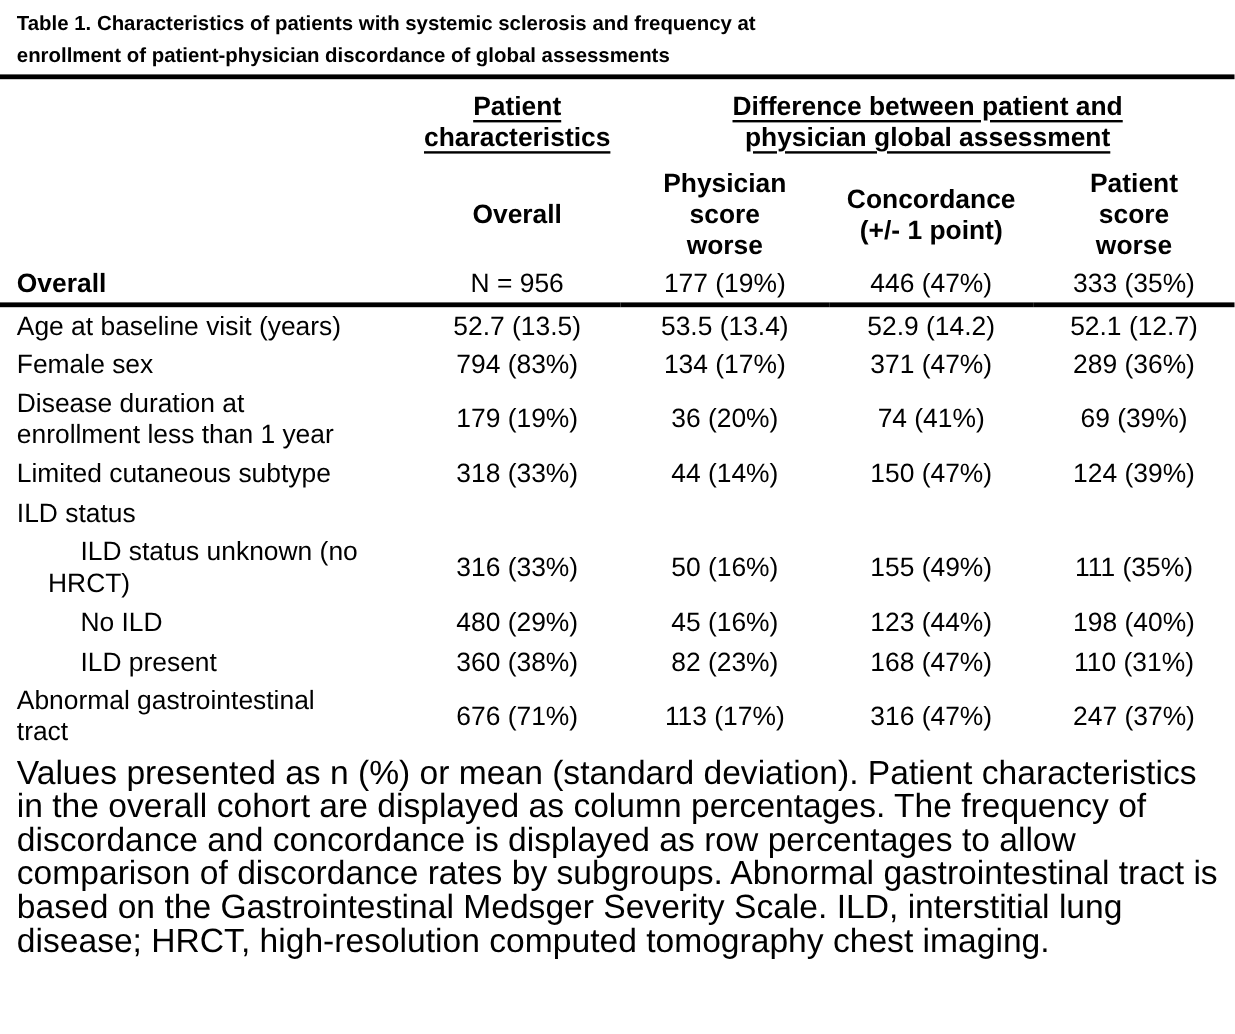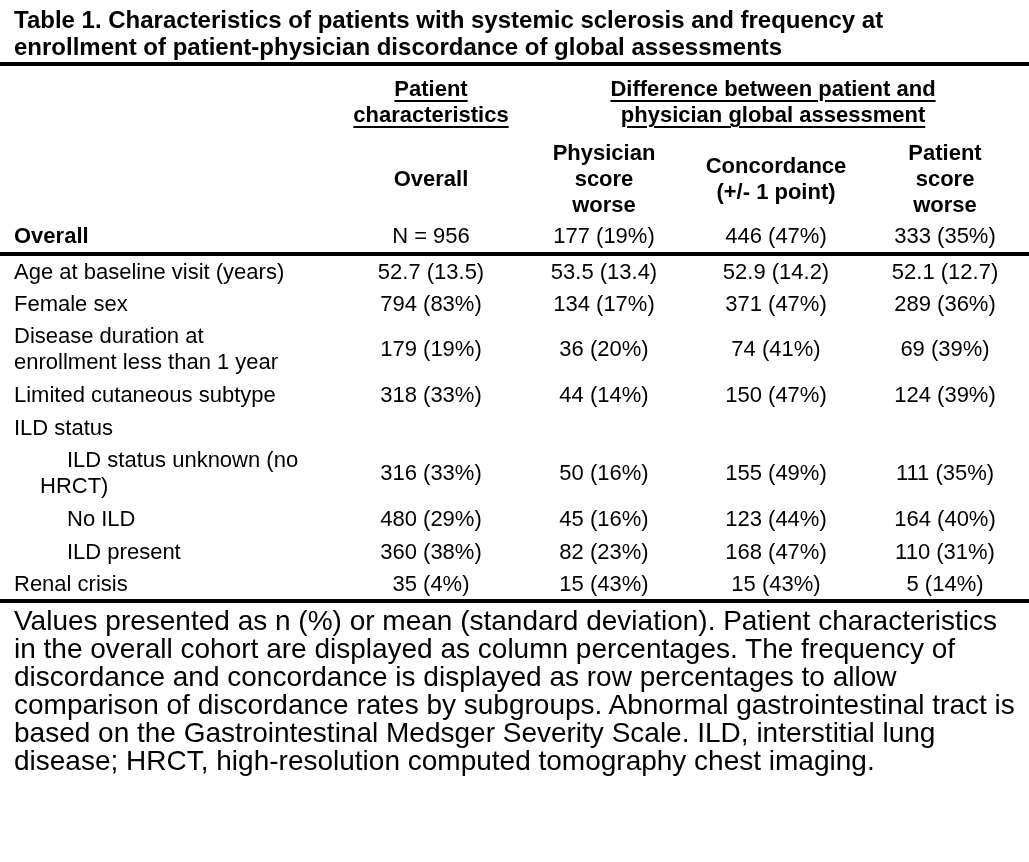--- a/index.html
+++ b/index.html
@@ -10,21 +10,21 @@
     color: #000000;
     font-family: "Liberation Sans", sans-serif;
     overflow: hidden;
     box-sizing: border-box;
   }
   .lines { white-space: pre-line; }
 
   
   .table-title {
     font-weight: bold;
-    font-size: 24px;
+    font-size: 17px;
     line-height: 27px;
     padding: 6px 14px 2px 14px;
     border-bottom: 4px solid #000;
   }
 
   
   table.main {
     width: 100%;
     border-collapse: collapse;
     table-layout: fixed;
@@ -176,37 +176,38 @@
         <td class="val">50 (16%)</td>
         <td class="val">155 (49%)</td>
         <td class="val">111 (35%)</td>
       </tr>
 
       <tr class="r-single indent">
         <td class="label"><span class="lines">No ILD</span></td>
         <td class="val">480 (29%)</td>
         <td class="val">45 (16%)</td>
         <td class="val">123 (44%)</td>
-        <td class="val">164 (40%)</td>
+        <td class="val">198 (40%)</td>
       </tr>
 
       <tr class="r-single indent">
         <td class="label"><span class="lines">ILD present</span></td>
         <td class="val">360 (38%)</td>
         <td class="val">82 (23%)</td>
         <td class="val">168 (47%)</td>
         <td class="val">110 (31%)</td>
       </tr>
 
-
-      <tr class="r-single last-row">
-        <td class="label"><span class="lines">Renal crisis</span></td>
-        <td class="val">35 (4%)</td>
-        <td class="val">15 (43%)</td>
-        <td class="val">15 (43%)</td>
-        <td class="val">5 (14%)</td>
-      </tr>
+      <tr class="r-double">
+        <td class="label"><span class="lines">Abnormal gastrointestinal
+tract</span></td>
+        <td class="val">676 (71%)</td>
+        <td class="val">113 (17%)</td>
+        <td class="val">316 (47%)</td>
+        <td class="val">247 (37%)</td>
+      </tr>
+
     </tbody>
   </table>
 
   <div class="footnote">Values presented as n (%) or mean (standard deviation). Patient characteristics in the overall cohort are displayed as column percentages. The frequency of discordance and concordance is displayed as row percentages to allow comparison of discordance rates by subgroups. Abnormal gastrointestinal tract is based on the Gastrointestinal Medsger Severity Scale. ILD, interstitial lung disease; HRCT, high-resolution computed tomography chest imaging.</div>
 
 </div>
 
 </body></html>

